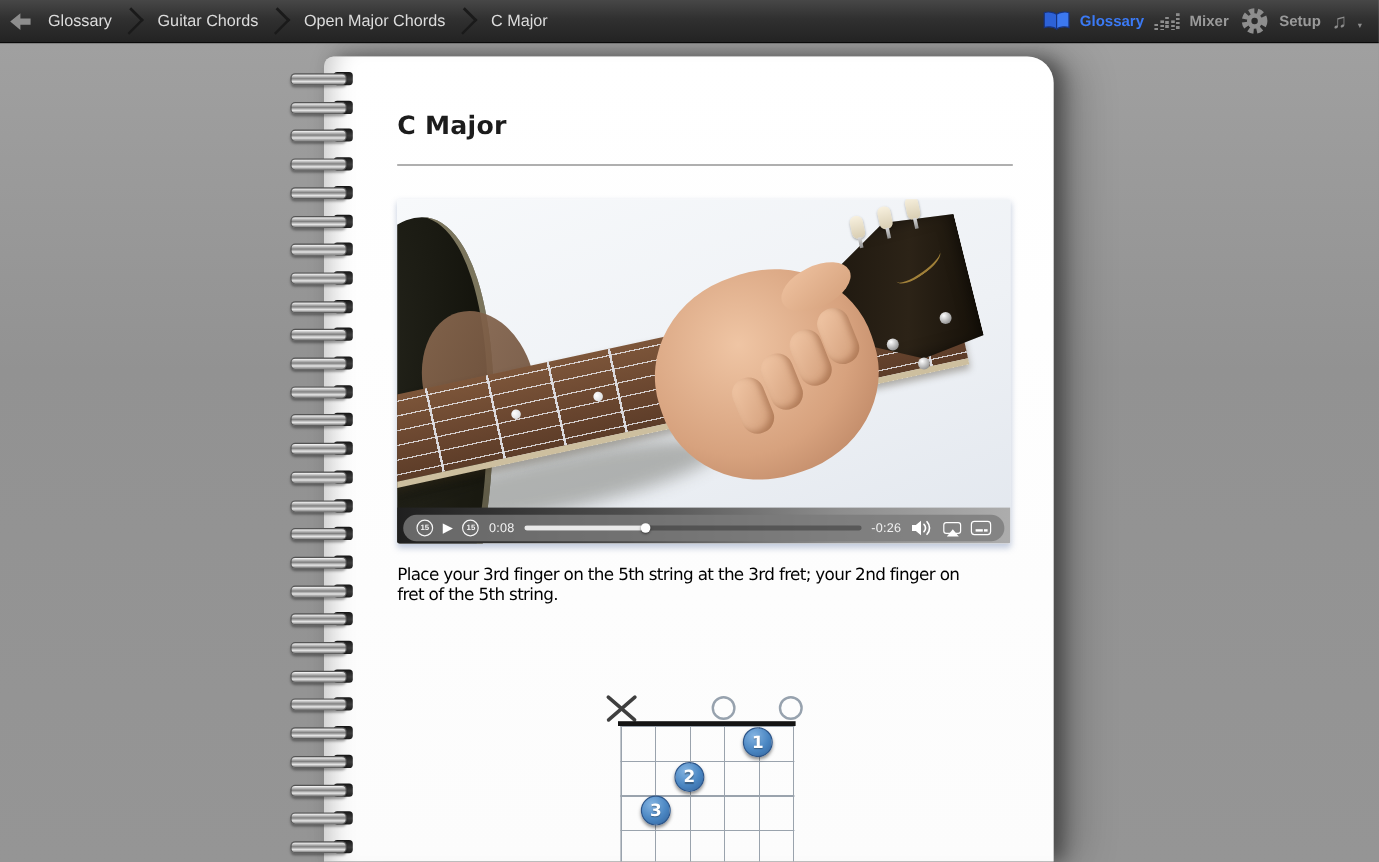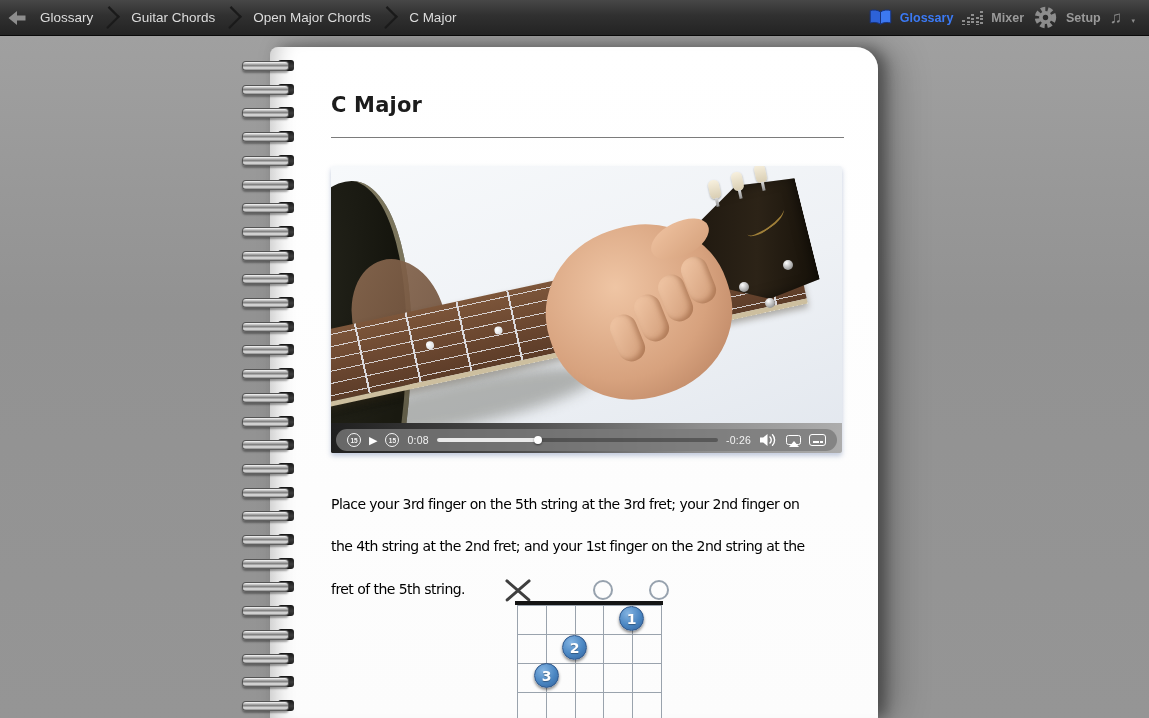--- a/index.html
+++ b/index.html
@@ -111,21 +111,21 @@
     border-left:5px solid transparent; border-right:5px solid transparent; border-bottom:6px solid #fff; }
   .cc-icon { width:17px; height:12px; border:1.4px solid #fff; border-radius:3px;
     position:relative; cursor:pointer; flex:0 0 auto; }
   .cc-icon::before { content:""; position:absolute; left:2.5px; bottom:2px; width:6px; height:1.8px; background:#fff; }
   .cc-icon::after { content:""; position:absolute; left:10px; bottom:2px; width:3px; height:1.8px; background:#fff; }
 
   
   .description { position:absolute; left:61px; top:424px; width:520px;
     font-family:"DejaVu Sans", sans-serif; font-size:14px; letter-spacing:-0.55px;
     line-height:17.4px; color:#000; }
-  .description div { white-space:nowrap;margin-top:25px; }
+  .description div { white-space:nowrap; }
 
   
   .chord { position:absolute; left:0; top:0; width:608px; height:671px; pointer-events:none; }
   .chord-grid { position:absolute; left:247px; top:558px; width:145px; height:113px;
     background:
       repeating-linear-gradient(90deg,#9aa3ad 0 1px,transparent 1px 28.8px),
       repeating-linear-gradient(180deg,#9aa3ad 0 1px,transparent 1px 28.9px); }
   .chord-nut { position:absolute; left:245px; top:554px; width:148px; height:4px; background:#141414; }
   .mute-x { position:absolute; left:235px; top:531px; width:26px; height:24px; }
   .mute-x::before, .mute-x::after { content:""; position:absolute; left:-3px; top:10.5px;
@@ -239,21 +239,20 @@
           <path d="M11 4 a4.2 4.2 0 0 1 0 6" stroke="#fff" stroke-width="1.4" fill="none" stroke-linecap="round"></path>
           <path d="M13.5 1.8 a7.5 7.5 0 0 1 0 10.4" stroke="#fff" stroke-width="1.4" fill="none" stroke-linecap="round"></path>
         </svg>
         <span class="airplay-icon"></span>
         <span class="cc-icon"></span>
       </div>
     </div>
 
     <div class="description">
       <div>Place your 3rd finger on the 5th string at the 3rd fret; your 2nd finger on</div>
-      <div>the 4th string at the 2nd fret; and your 1st finger on the 2nd string at the</div>
       <div>fret of the 5th string.</div>
     </div>
 
     <div class="chord">
       <div class="mute-x"></div>
       <span class="open-o" style="left:323px; top:533px"></span>
       <span class="open-o" style="left:379px; top:533px"></span>
       <div class="chord-nut"></div>
       <div class="chord-grid"></div>
       <div class="finger-dot" style="left:349px; top:559px">1</div>

